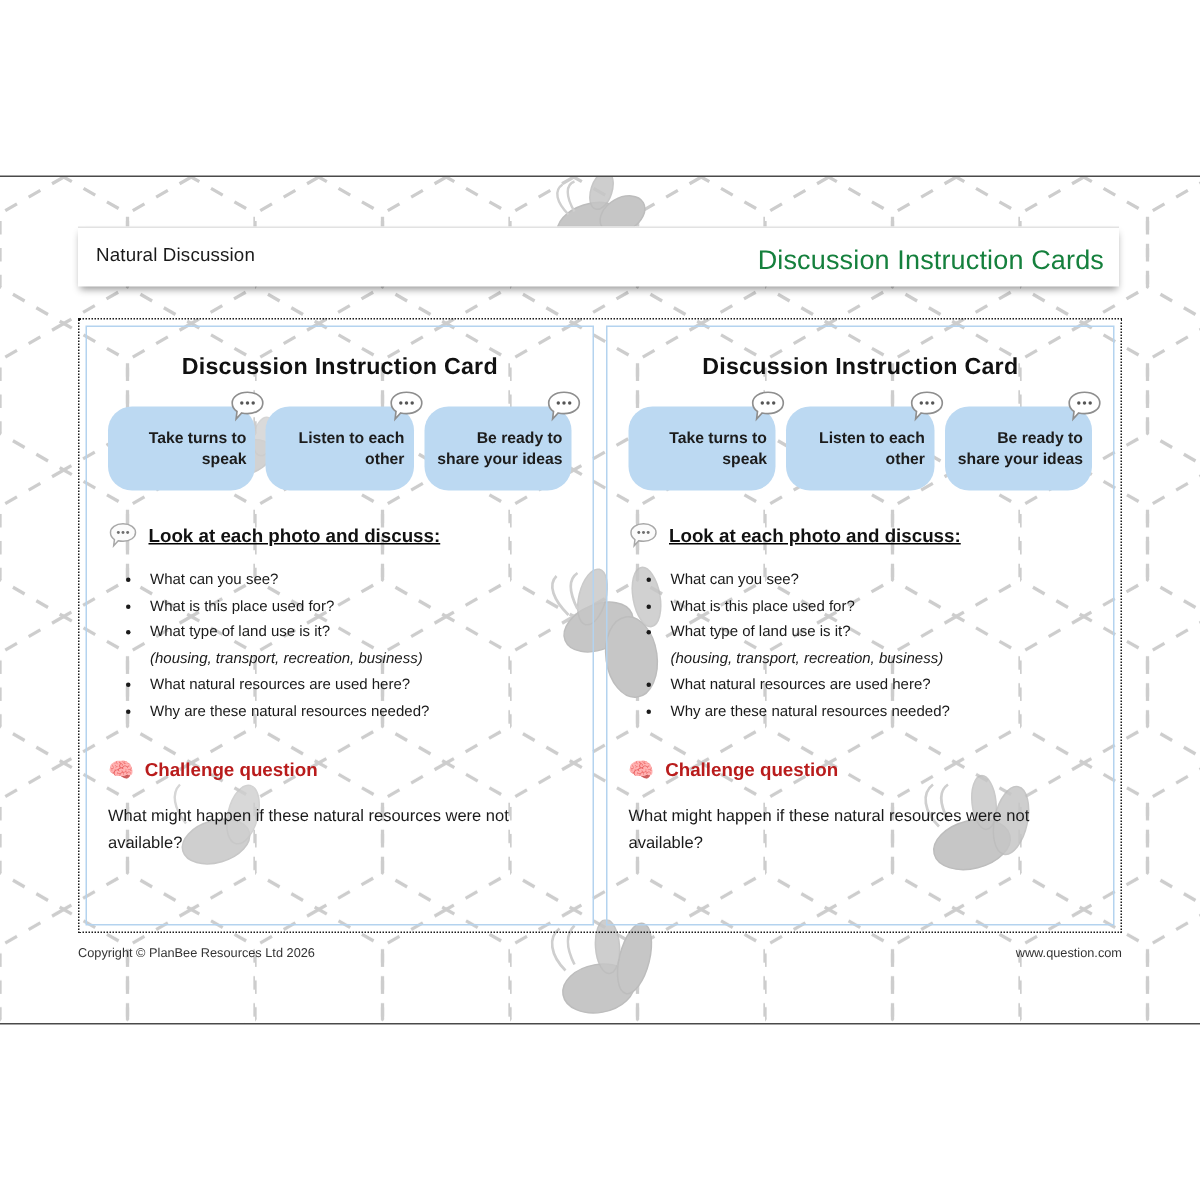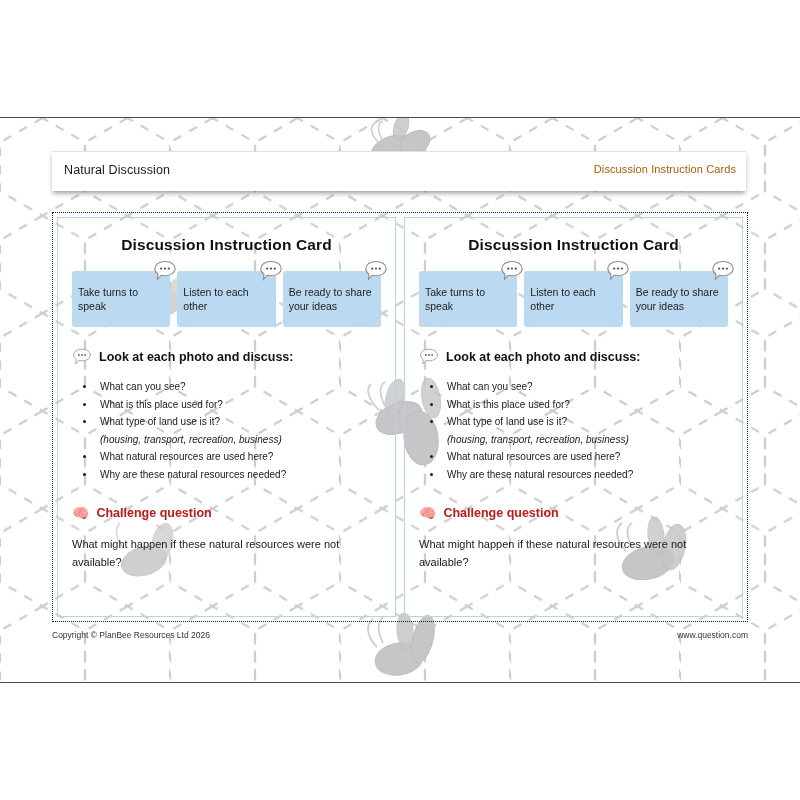--- a/index.html
+++ b/index.html
@@ -65,22 +65,22 @@
     left: 12px;
     top: 11px;
     font-size: 12.5px;
     color: #1a1a1a;
     letter-spacing: .1px;
   }
   .header-right {
     position: absolute;
     right: 10px;
     top: 11px;
-    font-size: 11px;
-    color: #a16207;
+    font-size: 18px;
+    color: #15803d;
     letter-spacing: .1px;
   }
 
   
   .cards-region {
     position: absolute;
     left: 52px;
     top: 94px;
     width: 696px;
     height: 410px;
@@ -121,44 +121,46 @@
     gap: 7px;
     margin-top: 17px;
     position: relative;
     z-index: 2;
   }
   .tile {
     position: relative;
     flex: 1 1 0;
     height: 56px;
     background: #bcd9f2;
-    border-radius: 3px;
+    border-radius: 16px;
     display: flex;
     align-items: center;
     justify-content: center;
-    text-align: left;
+    text-align: right;
     font-size: 10.5px;
     line-height: 14px;
     color: #1c1c1c;
     padding: 2px 6px;
+    font-weight: bold;
   }
   .tile-bubble {
     position: absolute;
     right: -7px;
     top: -11px;
   }
 
   
   .discuss-head {
     display: flex;
     align-items: center;
     gap: 7px;
     margin-top: 21px;
     position: relative;
     z-index: 2;
+    text-decoration: underline;
   }
   .discuss-head .label {
     font-size: 12.5px;
     font-weight: bold;
     color: #111111;
   }
 
   
   .q-list {
     margin: 12px 0 0 24px;

